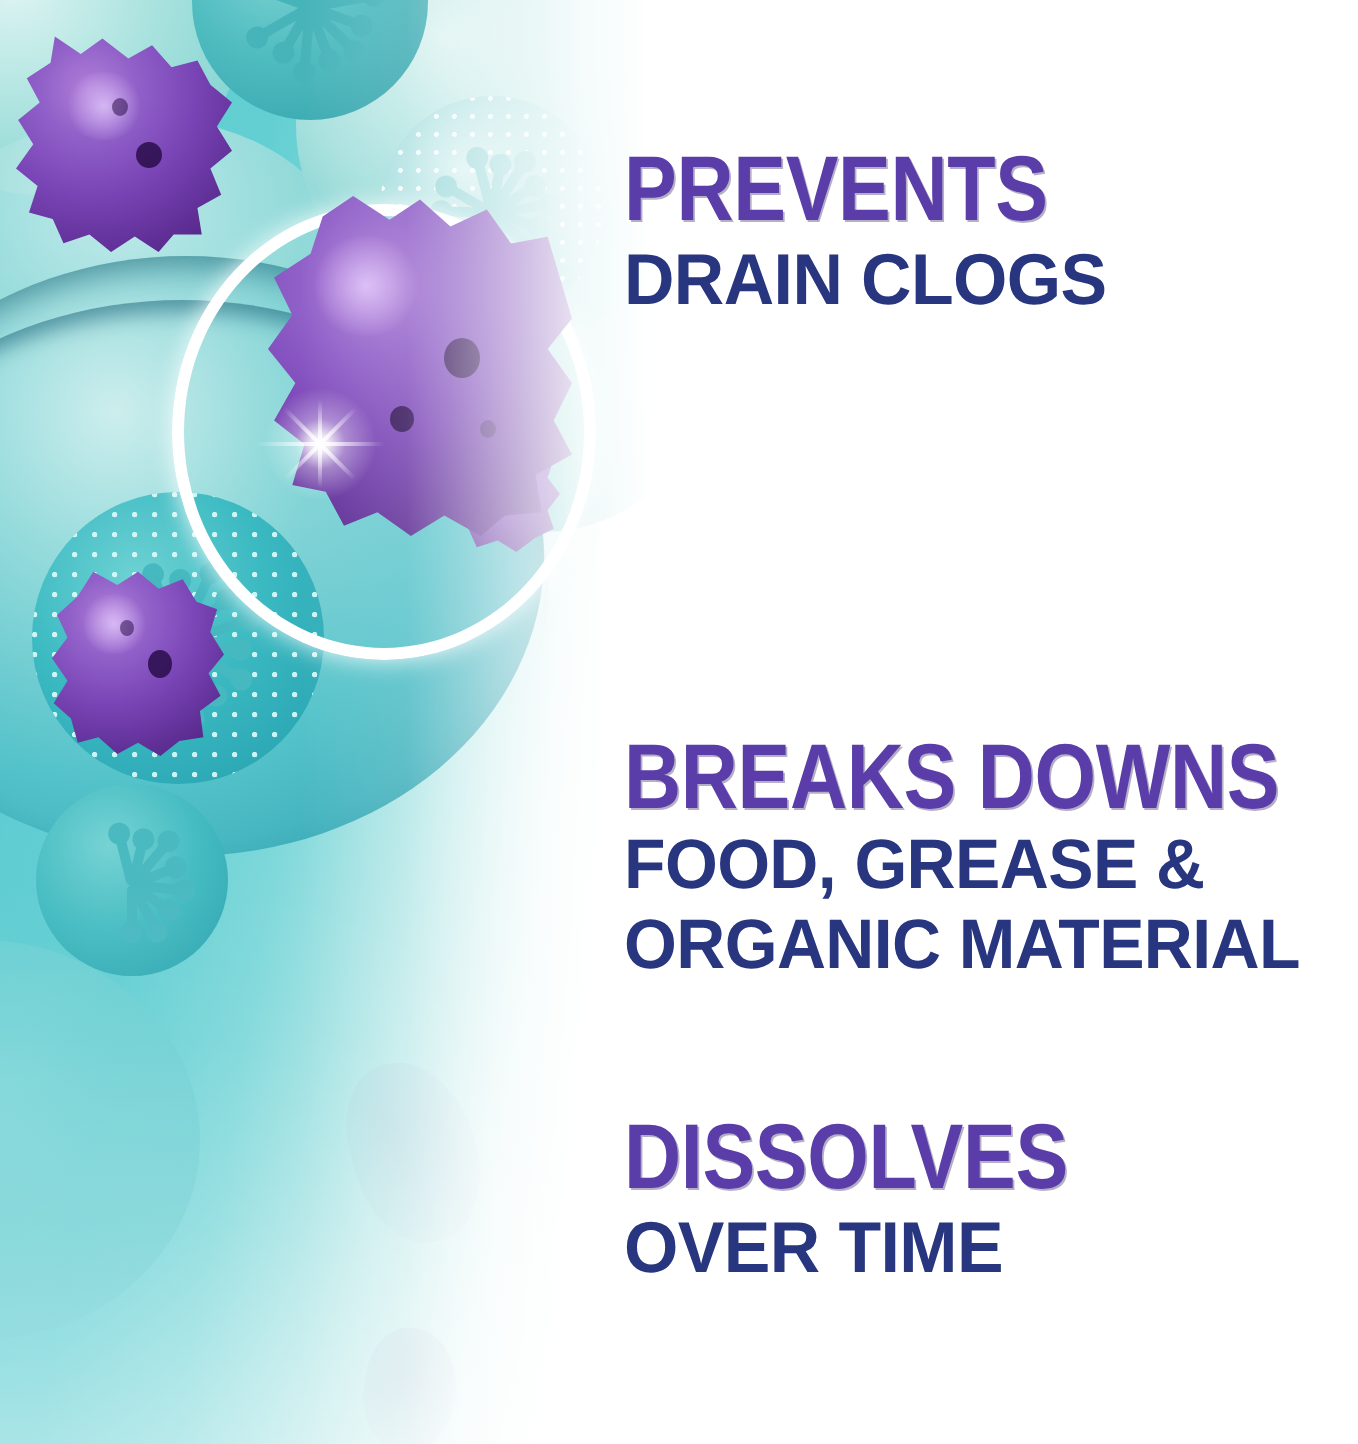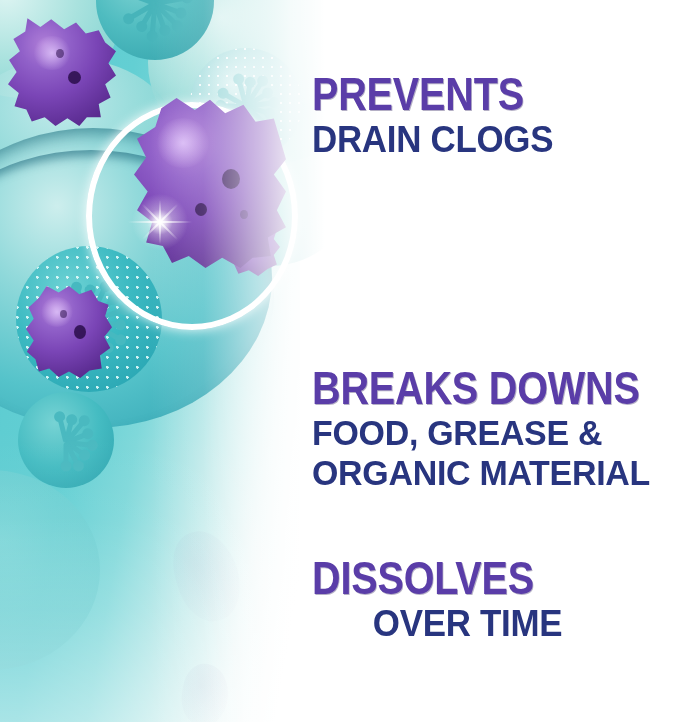--- a/index.html
+++ b/index.html
@@ -350,21 +350,21 @@
   #benefit-prevents  .subline  { font-size: 36px; margin-top: 4px; }
 
   #benefit-eliminates      { top: 220px; }
   #benefit-eliminates .headline { font-size: 46px; }
   #benefit-eliminates .subline  { font-size: 36px; margin-top: 4px; }
 
   #benefit-breaks          { top: 366px; }
   #benefit-breaks .headline { font-size: 46px; }
   #benefit-breaks .subline  { font-size: 35px; margin-top: 3px; }
 
-  #benefit-dissolves       { top: 556px; text-align: right; }
+  #benefit-dissolves       { top: 556px; }
   #benefit-dissolves .headline { font-size: 46px; }
   #benefit-dissolves .subline  { font-size: 36px; margin-top: 4px; }
 </style>
 </head>
 <body>
 
 <div id="poster">
 
   <div id="artwork">
 

